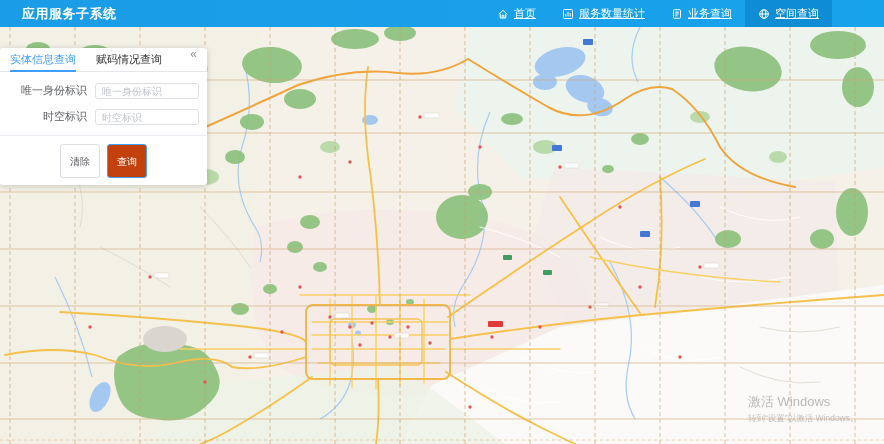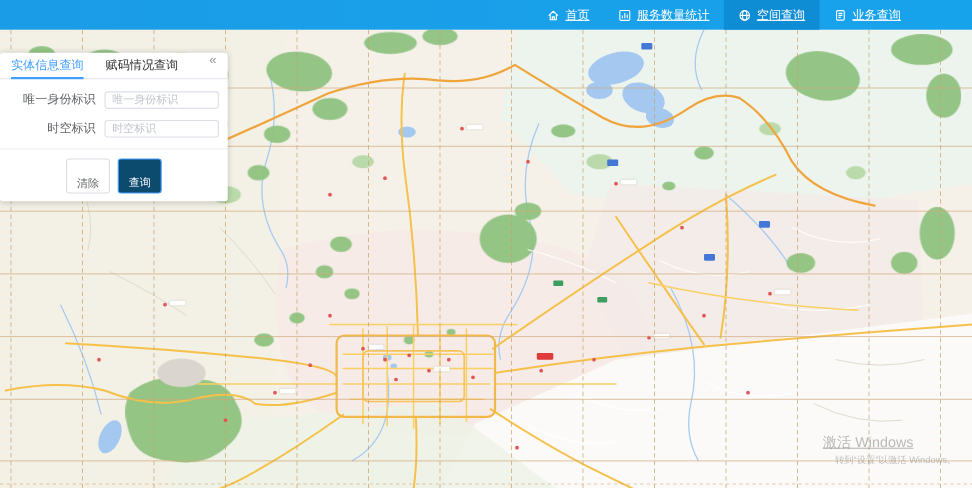--- a/index.html
+++ b/index.html
@@ -40,29 +40,29 @@
   .flabel { width:95px; flex:none; text-align:right; font-size:11px; color:#606266; padding-right:8px; white-space:nowrap; }
   .finput {
     flex:1; height:16px; border:1px solid #dcdfe6; border-radius:3px;
     font-size:10px; padding:0 6px; color:#606266; outline:none; min-width:0;
     font-family:"Liberation Sans",sans-serif;
   }
   .finput::placeholder { color:#c0c4cc; }
   .divider { border-top:1px solid #ebeef5; margin:3px 0 8px; }
   .btnrow { display:flex; justify-content:center; gap:7px; }
   .btn {
-    font-size:10px; height:14px; padding:15px 9px; border-radius:3px;
+    font-size:10px; height:34px; padding:0 9px; border-radius:3px;
     border:1px solid #dcdfe6; background:#fff; color:#606266; cursor:pointer;
     font-family:"Liberation Sans",sans-serif; line-height:15px;
   }
-  .btn.primary { background:#0c4a6e; border-color:#409eff; color:#fff;font-family:Liberation Mono, monospace; }
+  .btn.primary { background:#c2410c; border-color:#409eff; color:#fff; }
   
   .watermark { position:absolute; left:748px; top:393px; z-index:15; pointer-events:none; }
-  .wm1 { font-size:13px; color:rgba(95,95,95,.42);text-decoration:underline; }
-  .wm2 { font-size:8.5px; color:rgba(110,110,110,.42); margin-top:2px;margin-left:11px; }
+  .wm1 { font-size:13px; color:rgba(95,95,95,.42); }
+  .wm2 { font-size:8.5px; color:rgba(110,110,110,.42); margin-top:2px; }
 </style>
 </head>
 <body>
 
 <div class="screen">
 
   <div class="map-wrap">
     <svg width="884" height="417" viewBox="0 0 884 417" xmlns="http://www.w3.org/2000/svg">
 
       <g>
@@ -269,57 +269,58 @@
           <line x1="0" y1="279" x2="884" y2="279"></line>
             <line x1="0" y1="336" x2="884" y2="336"></line>
           <line x1="0" y1="392" x2="884" y2="392"></line>
         </g>
         <line x1="0" y1="413" x2="884" y2="413" stroke-dasharray="3 3" opacity="0.6"></line>
       </g>
     </svg>
   </div>
 
   <div class="topbar">
+    <div class="brand">应用服务子系统</div>
 
     <div class="nav">
       <div class="nav-item">
         <span>
           <svg width="12" height="12" viewBox="0 0 12 12" fill="none" stroke="#fff" stroke-width="1">
               <path d="M1.8 6.2 6 2.3l4.2 3.9M3.2 5.5V10h5.6V5.5M5.1 10V7.3h1.8V10"></path>
             </svg>
         </span>
         <span>首页</span>
       </div>
       <div class="nav-item">
         <span>
           <svg width="12" height="12" viewBox="0 0 12 12" fill="none" stroke="#fff" stroke-width="1">
               <rect x="1.5" y="1.5" width="9" height="9" rx="1"></rect>
               <path d="M3.8 8.5V6M6 8.5V3.8M8.2 8.5V5.2"></path>
             </svg>
         </span>
         <span>服务数量统计</span>
+      </div>
+      <div class="nav-item">
+        <span>
+          <svg width="12" height="12" viewBox="0 0 12 12" fill="none" stroke="#fff" stroke-width="1">
+              <rect x="2.5" y="1.7" width="7" height="8.6" rx="1"></rect>
+              <path d="M4.2 4.2h3.6M4.2 6h3.6M4.2 7.8h2.2"></path>
+            </svg>
+        </span>
+        <span>业务查询</span>
       </div>
       <div class="nav-item active">
         <span>
           <svg width="12" height="12" viewBox="0 0 12 12" fill="none" stroke="#fff" stroke-width="1">
               <circle cx="6" cy="6" r="4.3"></circle>
               <ellipse cx="6" cy="6" rx="2" ry="4.3"></ellipse>
               <path d="M1.8 6h8.4"></path>
             </svg>
         </span>
         <span>空间查询</span>
-      </div>
-      <div class="nav-item">
-        <span>
-          <svg width="12" height="12" viewBox="0 0 12 12" fill="none" stroke="#fff" stroke-width="1">
-              <rect x="2.5" y="1.7" width="7" height="8.6" rx="1"></rect>
-              <path d="M4.2 4.2h3.6M4.2 6h3.6M4.2 7.8h2.2"></path>
-            </svg>
-        </span>
-        <span>业务查询</span>
       </div>
     </div>
 
   </div>
 
   <div class="panel">
     <div class="tabs">
       <div class="tab active">实体信息查询</div>
       <div class="tab">赋码情况查询</div>
       <div class="collapse">«</div>

